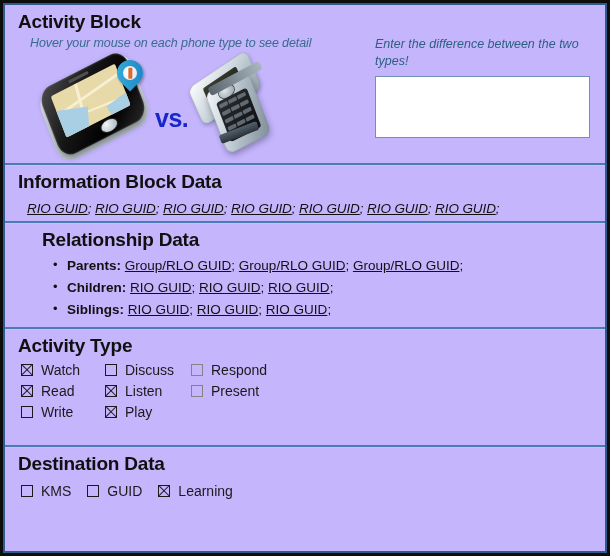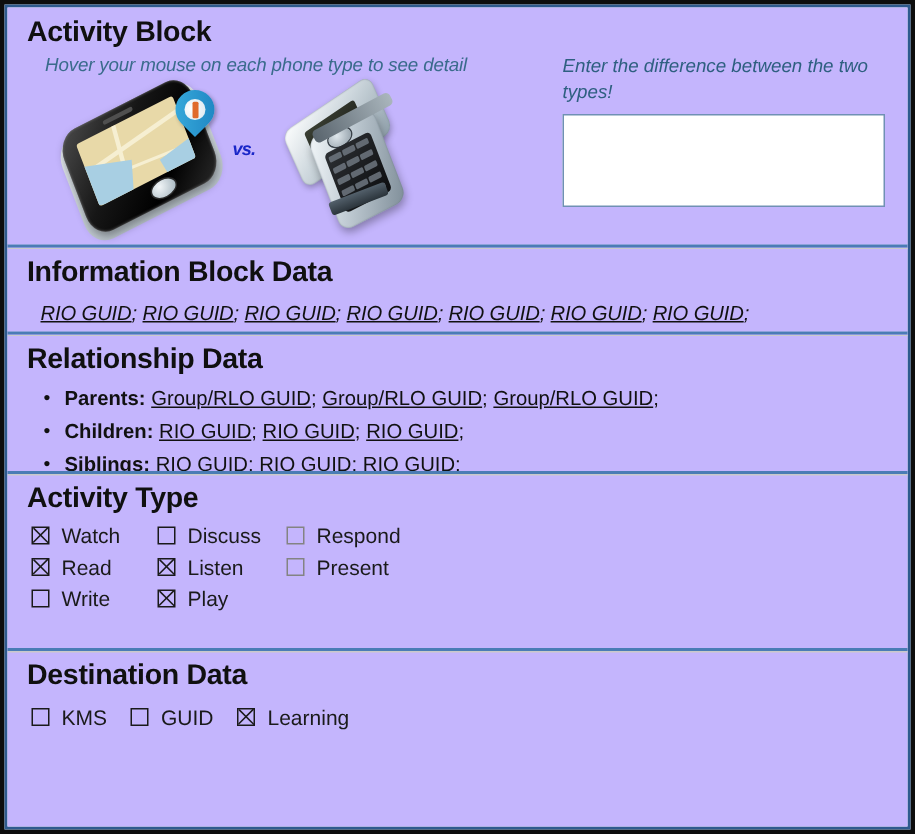--- a/index.html
+++ b/index.html
@@ -167,24 +167,23 @@
     width: 4px; height: 11px;
     background: #e06a2b;
     transform: rotate(45deg);
     border-radius: 1px;
     z-index: 2;
   }
 
   .vs-label {
     position: absolute;
     left: 150px;
-    top: 40px;
-    font-size: 12px;
+    top: 52px;
+    font-size: 25px;
     font-weight: bold;
-    font-style: italic;
     color: #1a27c8;
     letter-spacing: -0.5px;
   }
 
   
   .flipphone {
     position: absolute;
     left: 183px;
     top: 2px;
     width: 92px;
@@ -289,21 +288,21 @@
     font-style: italic;
     color: #111;
     letter-spacing: -0.1px;
     white-space: nowrap;
   }
   .guid {
     text-decoration: underline;
   }
 
   
-  .rel-block { height: 93px; }
+  .rel-block { height: 106px; padding-left: 24px; }
   .rel-list {
     margin: 2px 0 0 0;
     padding: 0 0 0 38px;
     list-style: none;
   }
   .rel-list li {
     position: relative;
     font-size: 13.5px;
     color: #111;
     line-height: 1.62;

